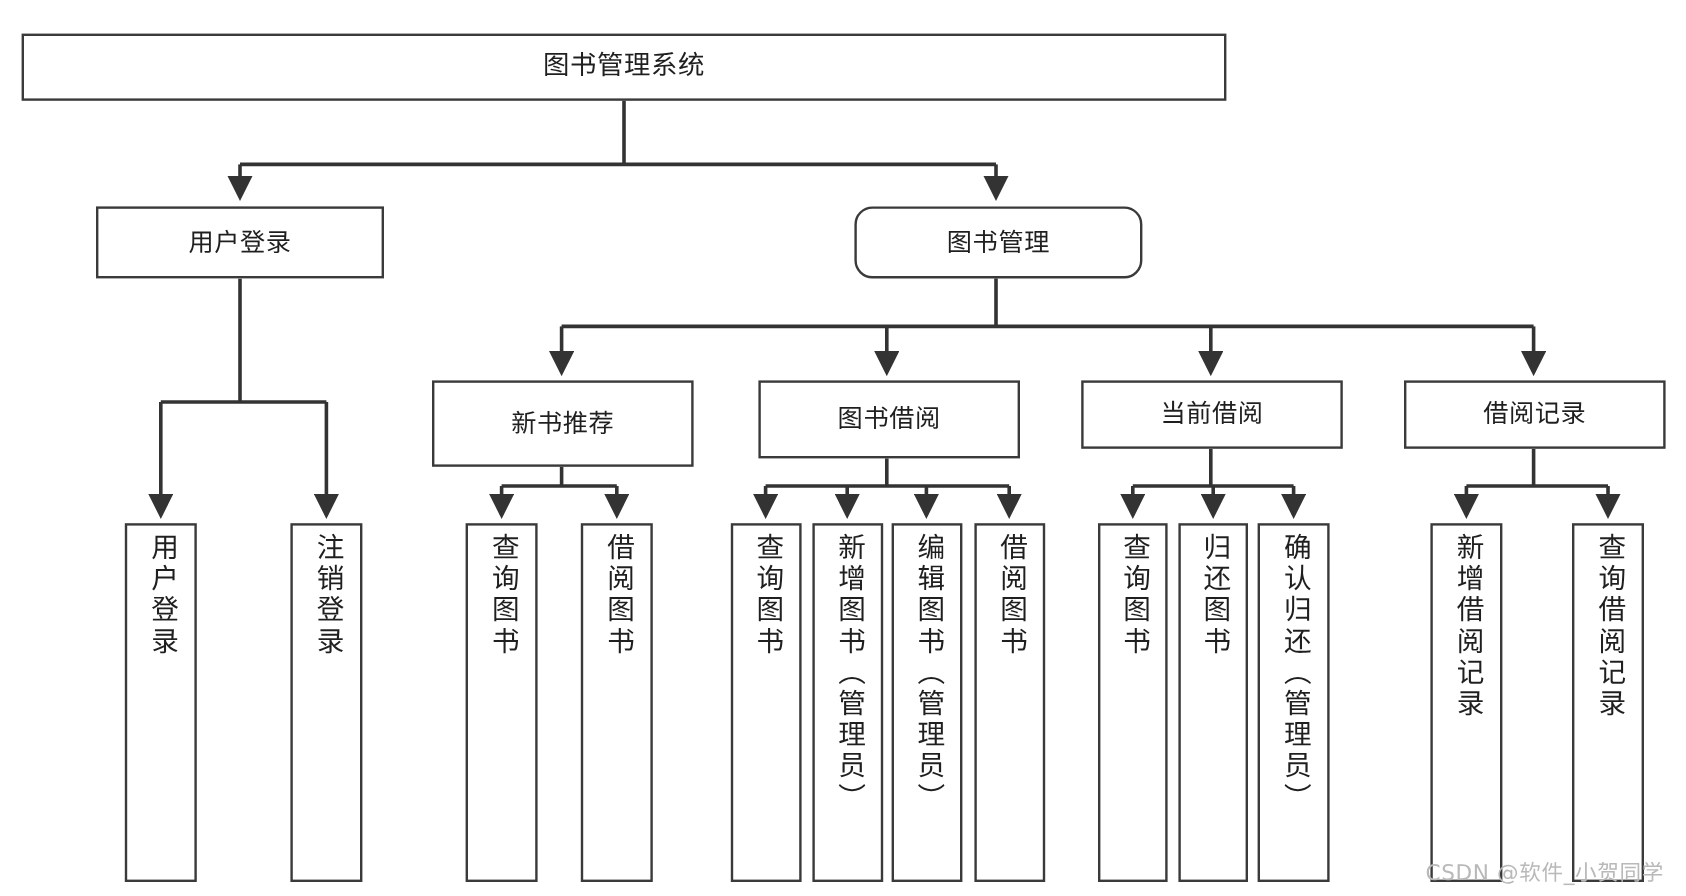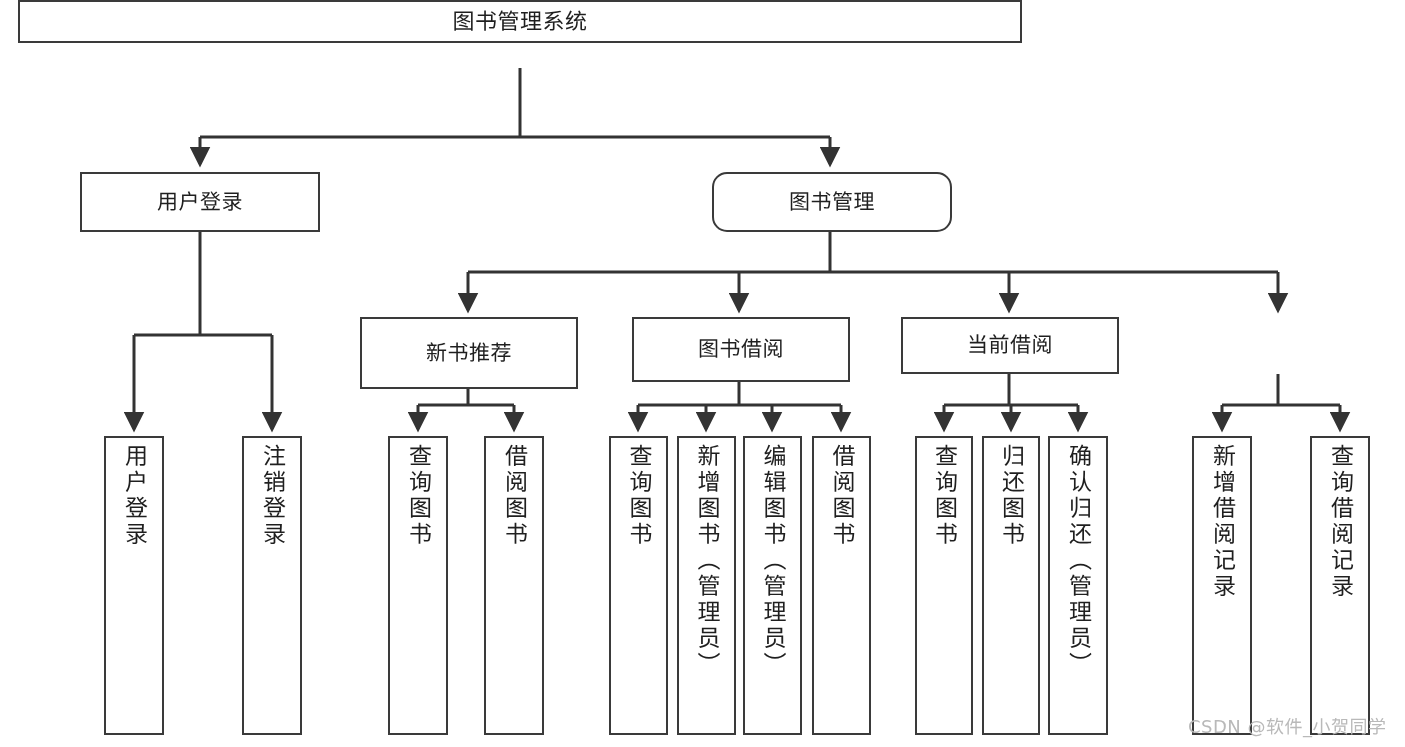--- a/index.html
+++ b/index.html
@@ -120,40 +120,43 @@
       <path d="M 1011 405 L 1011 429" marker-end="url(#arrow)"></path>
       <path d="M 1078 405 L 1078 429" marker-end="url(#arrow)"></path>
 
       <path d="M 1278 374 L 1278 405"></path>
       <path d="M 1222 405 L 1340 405"></path>
       <path d="M 1222 405 L 1222 429" marker-end="url(#arrow)"></path>
       <path d="M 1340 405 L 1340 429" marker-end="url(#arrow)"></path>
     </g>
   </svg>
 
-  <div class="node horiz root" style="left:18px; top:0; width:1004px; height:43px;">
+  <div class="node horiz root" style="left:18px; top:28px; width:1004px; height:56px;">
     <span class="node-label">图书管理系统</span>
   </div>
 
   <div class="node horiz" style="left:80px; top:172px; width:240px; height:60px;">
     <span class="node-label">用户登录</span>
   </div>
   <div class="node horiz" style="left:712px; top:172px; width:240px; height:60px;border-radius:15px;">
     <span class="node-label">图书管理</span>
   </div>
 
   <div class="node horiz" style="left:360px; top:317px; width:218px; height:72px;justify-content:center;">
     <span class="node-label">新书推荐</span>
   </div>
   <div class="node horiz" style="left:632px; top:317px; width:218px; height:65px;justify-content:center;">
     <span class="node-label">图书借阅</span>
   </div>
   <div class="node horiz" style="left:901px; top:317px; width:218px; height:57px;">
     <span class="node-label">当前借阅</span>
   </div>
+  <div class="node horiz" style="left:1170px; top:317px; width:218px; height:57px;">
+    <span class="node-label">借阅记录</span>
+  </div>
 
   <div class="node vert" style="left:104px; top:436px; width:60px; height:299px;">
     <span class="node-label">用户登录</span>
   </div>
   <div class="node vert" style="left:242px; top:436px; width:60px; height:299px;">
     <span class="node-label">注销登录</span>
   </div>
 
   <div class="node vert" style="left:388px; top:436px; width:60px; height:299px;">
     <span class="node-label">查询图书</span>

